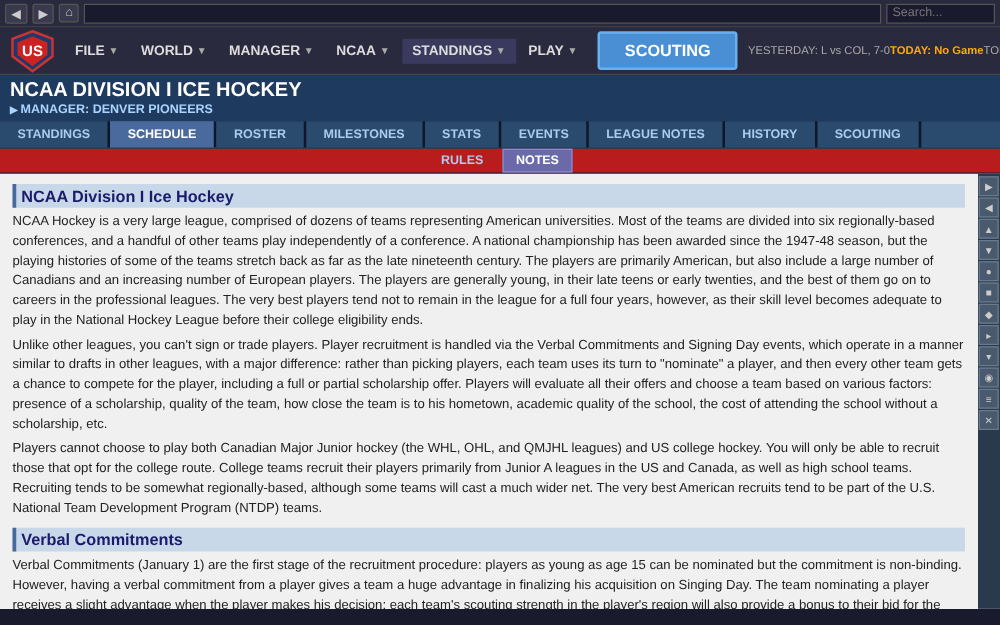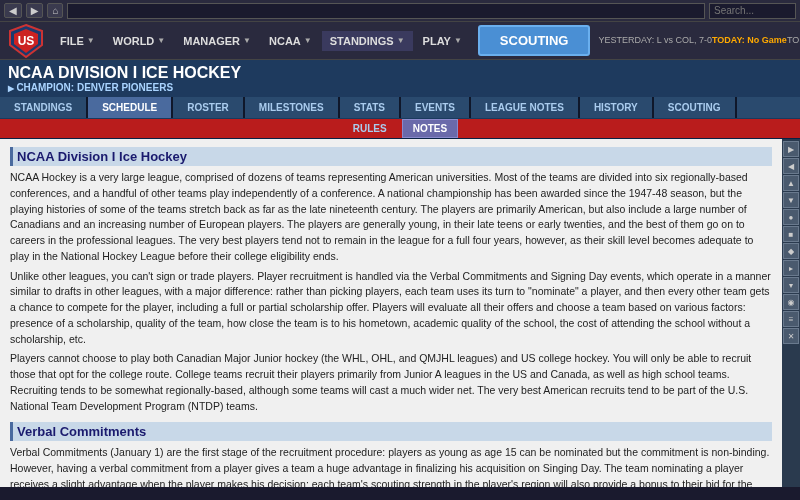--- a/index.html
+++ b/index.html
@@ -279,21 +279,21 @@
     <span class="yst">YESTERDAY: L vs COL, 7-0</span>
     <span class="today">TODAY: No Game</span>
     <span class="tom">TOMORROW: Vs Seattle</span>
   </div>
 </div>
 
 <div id="page-title-bar">
   <h1>NCAA DIVISION I ICE HOCKEY</h1>
   <div id="champion-line">
     <span class="champion-arrow">▶ </span>
-    <span>CHAMPION:</span>
+    <span>MANAGER:</span>
     <span>DENVER PIONEERS</span>
   </div>
 </div>
 
 <div id="main-nav">
   <div class="main-tab">STANDINGS</div>
   <div class="main-tab active">SCHEDULE</div>
   <div class="main-tab">ROSTER</div>
   <div class="main-tab">MILESTONES</div>
   <div class="main-tab">STATS</div>

